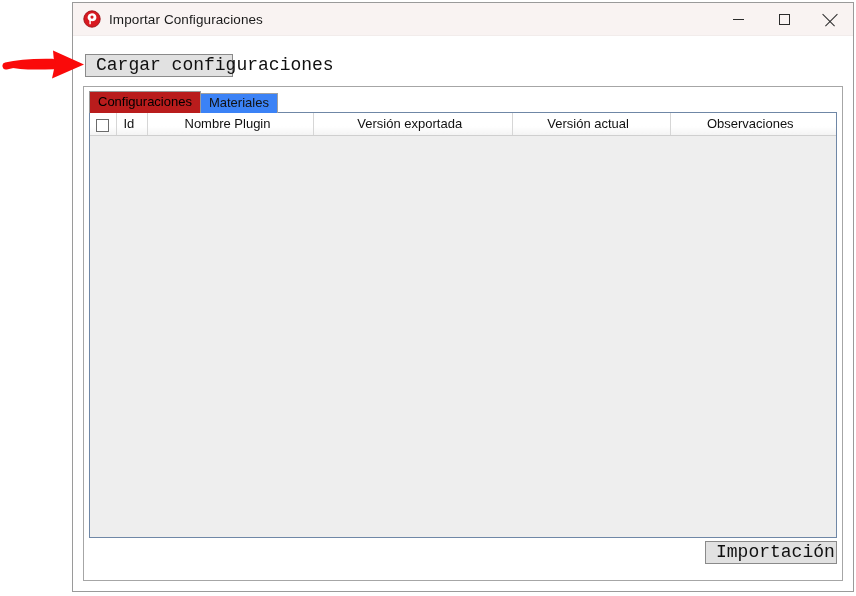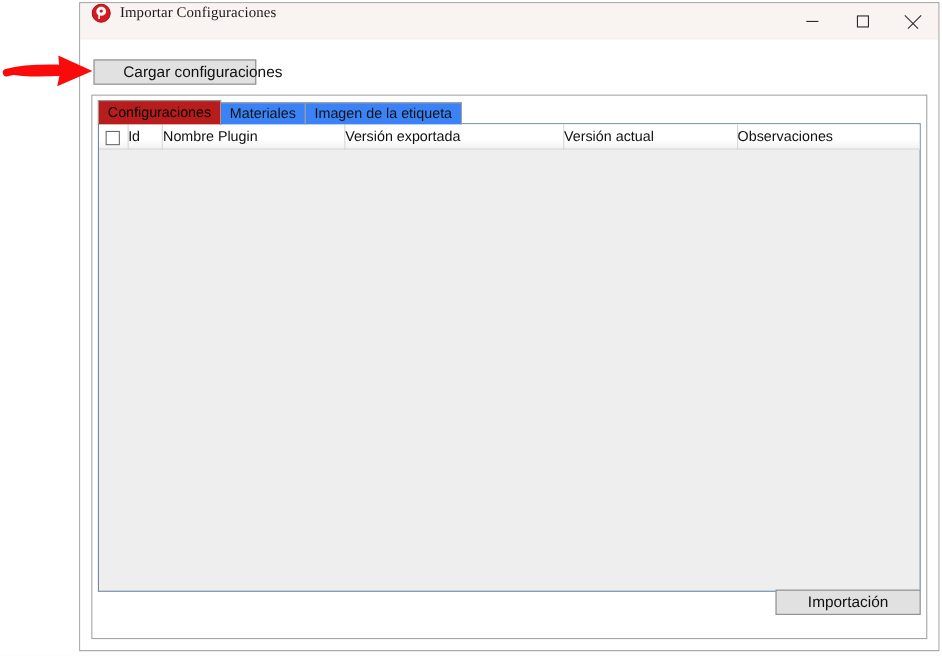--- a/index.html
+++ b/index.html
@@ -32,23 +32,23 @@
     display: flex;
     flex-direction: column;
   }
 
   
   .titlebar {
     height: 32px;
     min-height: 32px;
     background: #f9f3f2;
     display: flex;
+    align-items: center;
     position: relative;
     border-bottom: 1px solid #f2eceb;
-    font-family: Liberation Serif, serif;
   }
 
   .title-icon {
     width: 18px;
     height: 18px;
     margin-left: 10px;
     margin-right: 8px;
     flex: 0 0 auto;
     display: block;
   }
@@ -124,24 +124,24 @@
   
   .toolbar {
     position: absolute;
     left: 12px;
     top: 18px;
   }
 
   .btn {
     background: #e1e1e1;
     border: 1px solid #8a8a8a;
-    font-family: Liberation Sans, sans-serif;
-    font-size: 14px;
+    font-family: Liberation Mono, monospace;
+    font-size: 18px;
     color: #101010;
-    padding: 0 26px;
+    padding: 0 10px;
     height: 23px;
     line-height: 21px;
     box-sizing: border-box;
     cursor: default;
     white-space: nowrap;
   }
 
   .btn-load { width: 148px; text-align: center; }
 
   
@@ -214,21 +214,21 @@
 
   .grid-header-row { background: #ffffff; }
 
   .grid th {
     background: linear-gradient(to bottom, #ffffff 0%, #ffffff 60%, #f3f3f3 100%);
     border-right: 1px solid #d6d6d6;
     border-bottom: 1px solid #cfcfcf;
     font-weight: normal;
     font-size: 13px;
     color: #111111;
-    text-align: left;
+    text-align: center;
     padding: 3px 6px 4px 0;
     height: 20px;
     box-sizing: border-box;
     white-space: nowrap;
     cursor: default;
   }
   .grid th.col-check {
     width: 26px;
     padding: 2px 4px;
     text-align: center;
@@ -248,24 +248,24 @@
 
   .grid-body {
     background: #eeeeee;
   }
 
   
   .panel-footer {
     position: absolute;
     left: 5px;
     right: 5px;
-    bottom: 21px;
+    bottom: 5px;
     height: 34px;
     display: flex;
-    align-items: flex-end;
+    align-items: flex-start;
     justify-content: flex-end;
   }
 
   .btn-import {
     width: 132px;
     height: 23px;
     text-align: center;
   }
 
   
@@ -311,21 +311,20 @@
 
       <div class="toolbar">
         <button class="btn btn-load">Cargar configuraciones</button>
       </div>
 
       <div class="panel">
 
         <div class="tabstrip">
           <div class="tab active">Configuraciones</div>
           <div class="tab">Materiales</div>
-          <div class="tab">Imagen de la etiqueta</div>
         </div>
 
         <div class="tabcontent">
           <table class="grid">
             <thead>
               <tr class="grid-header-row">
                 <th class="col-check">
                   <span class="hdr-checkbox"></span>
                 </th>
                 <th>Id</th>

